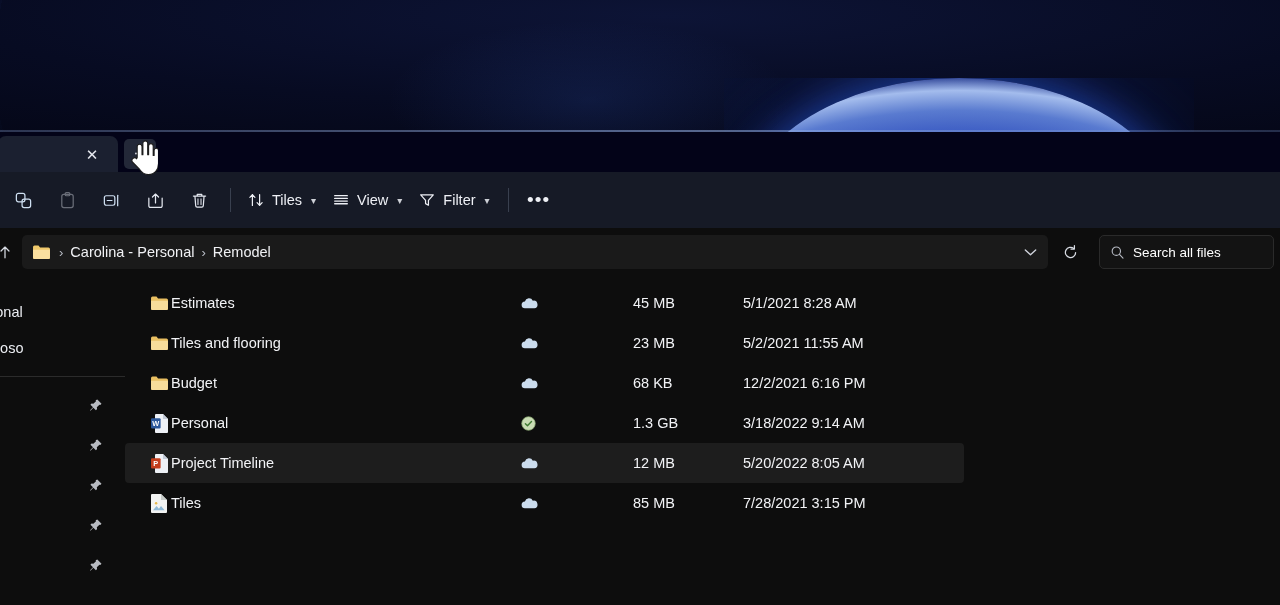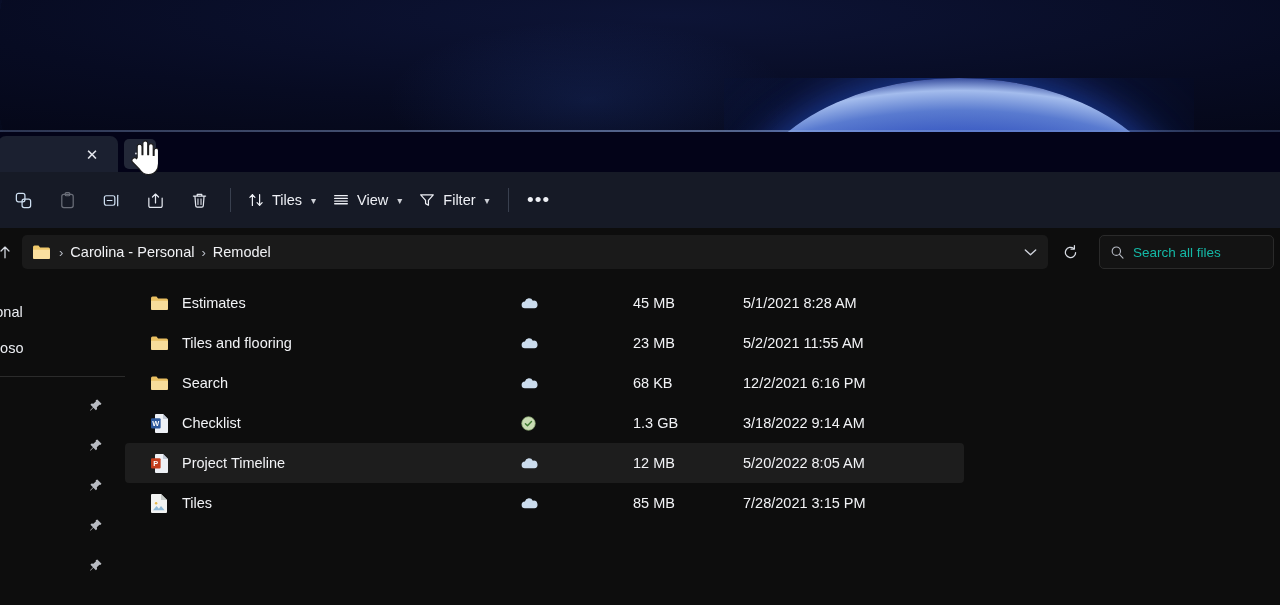--- a/index.html
+++ b/index.html
@@ -127,21 +127,21 @@
   .crumb-chev{ width:28px; height:28px; display:flex; align-items:center; justify-content:center; color:#cfd3db; font-size:11px; }
   .refresh-btn{
     width:38px; height:34px; border-radius:5px; margin-left:3px;
     display:flex; align-items:center; justify-content:center; color:#d7dbe3;
   }
   .searchbox{
     width:175px; height:34px; background:#131313; border:1px solid #2a2a2a;
     border-radius:5px; margin-left:10px; display:flex; align-items:center; gap:8px;
     padding:0 10px; flex:0 0 auto;
   }
-  .searchbox .ph{ color:#14b8a6; font-size:13.5px; }
+  .searchbox .ph{ color:#ffffff; font-size:13.5px; }
 
   
   .body-split{ display:flex; height:335px; }
   .sidebar{
     width:125px; flex:0 0 125px; background:#0d0d0d; position:relative;
     overflow:hidden;
   }
   .sb-item{
     height:36px; display:flex; align-items:center; justify-content:space-between;
     padding:0 14px 0 0; color:#eceef3; font-size:14.5px; white-space:nowrap;
@@ -158,21 +158,21 @@
   }
   .hdr{ position:absolute; top:0; height:44px; display:flex; align-items:center; }
   .hdr-div{ position:absolute; top:12px; width:1px; height:22px; background:#303030; }
 
   .row{
     height:40px; display:flex; align-items:center; position:relative;
     color:#f2f3f6; font-size:14.5px;
   }
   .row.selected{ background:#1d1d1d; border-radius:4px; }
   .cell{ position:absolute; display:flex; align-items:center; }
-  .fname{ display:flex; align-items:center; gap:13px; }
+  .fname{ display:flex; align-items:center; gap:2px; }
   .ficon{ width:20px; height:20px; flex:0 0 20px; display:flex; align-items:center; justify-content:center;}
   .status-cell{ }
   .sz{ }
   .dt{ }
   .cursor{ position:absolute; left:128px; top:140px; width:30px; height:38px; pointer-events:none; }
 </style>
 </head>
 <body>
 
 <div id="screen">
@@ -391,42 +391,42 @@
 
 
         <div class="row">
           <div class="cell fname" style="left:24px">
             <span class="ficon">
               <svg width="19" height="16" viewBox="0 0 20 17">
                 <path d="M1 3.3a1.6 1.6 0 011.6-1.6h4.2l1.7 1.9h8.9A1.6 1.6 0 0119 5.2v9.1a1.6 1.6 0 01-1.6 1.6H2.6A1.6 1.6 0 011 14.3z" fill="#e9bf62"></path>
                 <path d="M1 6.1h18v8.2a1.6 1.6 0 01-1.6 1.6H2.6A1.6 1.6 0 011 14.3z" fill="#f7dc9b"></path>
               </svg>
             </span>
-            <span>Search</span>
+            <span>Budget</span>
           </div>
           <div class="cell status-cell" style="left:396px">
             <svg width="17" height="12" viewBox="0 0 18 13">
               <path d="M4.3 12.2a3.7 3.7 0 01-.3-7.4A4.6 4.6 0 0112.6 4a3.3 3.3 0 011.7 8.2z" fill="#cbdced"></path>
             </svg>
           </div>
           <div class="cell sz" style="left:508px">68 KB</div>
           <div class="cell dt" style="left:618px">12/2/2021 6:16 PM</div>
         </div>
 
         <div class="row">
           <div class="cell fname" style="left:24px">
             <span class="ficon">
               <svg width="17" height="19" viewBox="0 0 17 19">
                 <path d="M5 0h7l5 5v13a1 1 0 01-1 1H5a1 1 0 01-1-1V1a1 1 0 011-1z" fill="#eef1f6"></path>
                 <path d="M12 0l5 5h-5z" fill="#c3cbd8"></path>
                 <rect x="0" y="4.2" width="9.6" height="10.4" rx="1.1" fill="#2b579a"></rect>
                 <text x="4.8" y="12.1" font-family="Liberation Sans, sans-serif" font-size="7.4" font-weight="bold" fill="#ffffff" text-anchor="middle">W</text>
               </svg>
             </span>
-            <span>Checklist</span>
+            <span>Personal</span>
           </div>
           <div class="cell status-cell" style="left:396px">
             <svg width="15" height="15" viewBox="0 0 16 16">
               <circle cx="8" cy="8" r="7.2" fill="#c9dcb4"></circle>
               <circle cx="8" cy="8" r="7.2" fill="none" stroke="#8fae76" stroke-width=".8"></circle>
               <path d="M4.7 8.2l2.2 2.2 4.3-4.5" stroke="#3f7a32" stroke-width="1.5" fill="none" stroke-linecap="round" stroke-linejoin="round"></path>
             </svg>
           </div>
           <div class="cell sz" style="left:508px">1.3 GB</div>
           <div class="cell dt" style="left:618px">3/18/2022 9:14 AM</div>

